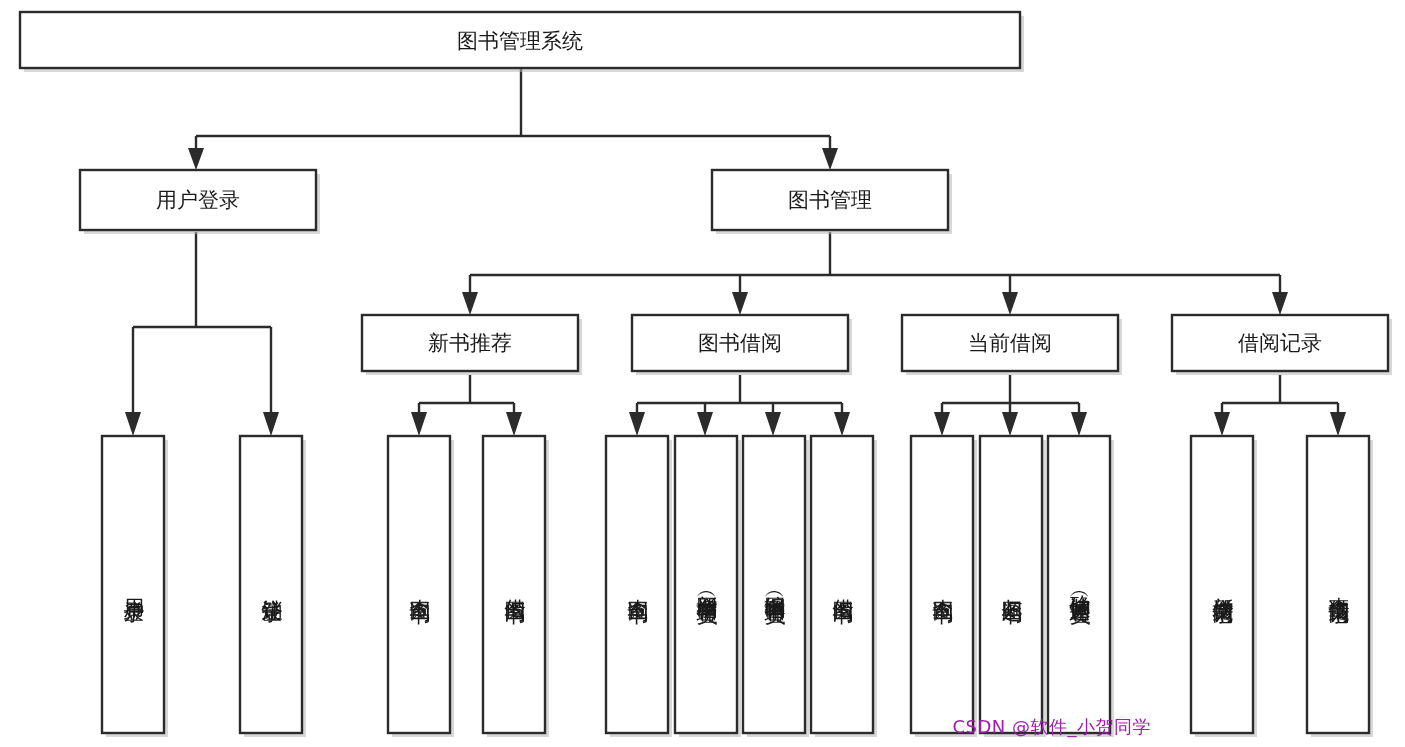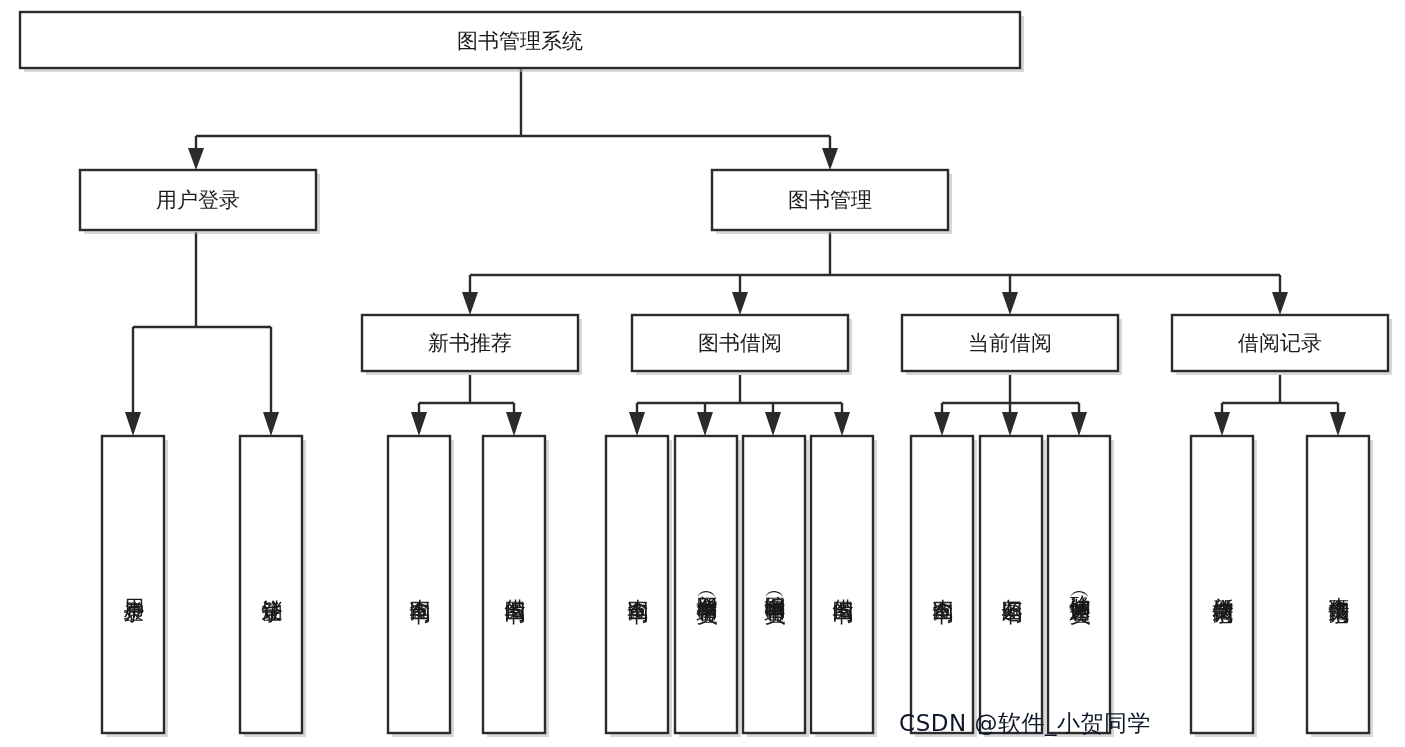--- a/index.html
+++ b/index.html
@@ -67,22 +67,22 @@
     justify-content: center;
     text-align: center;
     white-space: nowrap;
     pointer-events: none;
   }
   #watermark {
     position: absolute;
     right: 13px;
     bottom: 8px;
     font-family: "DejaVu Sans", "Liberation Sans", sans-serif;
-    font-size: 23px;
-    color: #0f172a;
+    font-size: 18px;
+    color: #a21caf;
     letter-spacing: 0.5px;
     white-space: nowrap;
   }
 </style>
 </head>
 <body>
 
 <div id="diagram-root">
 
   <svg id="flow" viewBox="0 0 1405 747">

